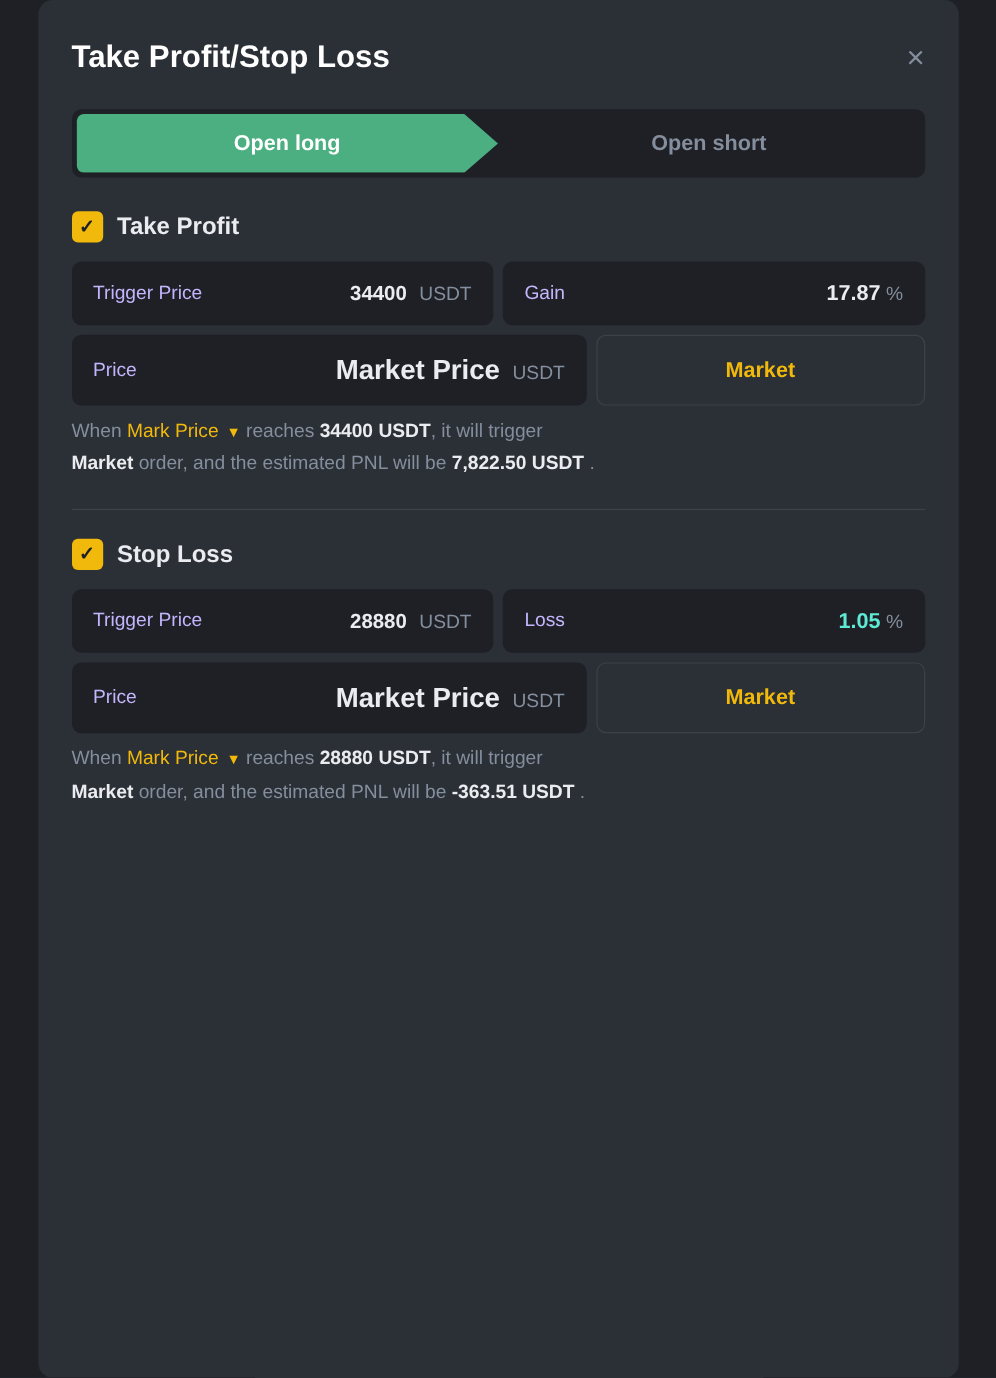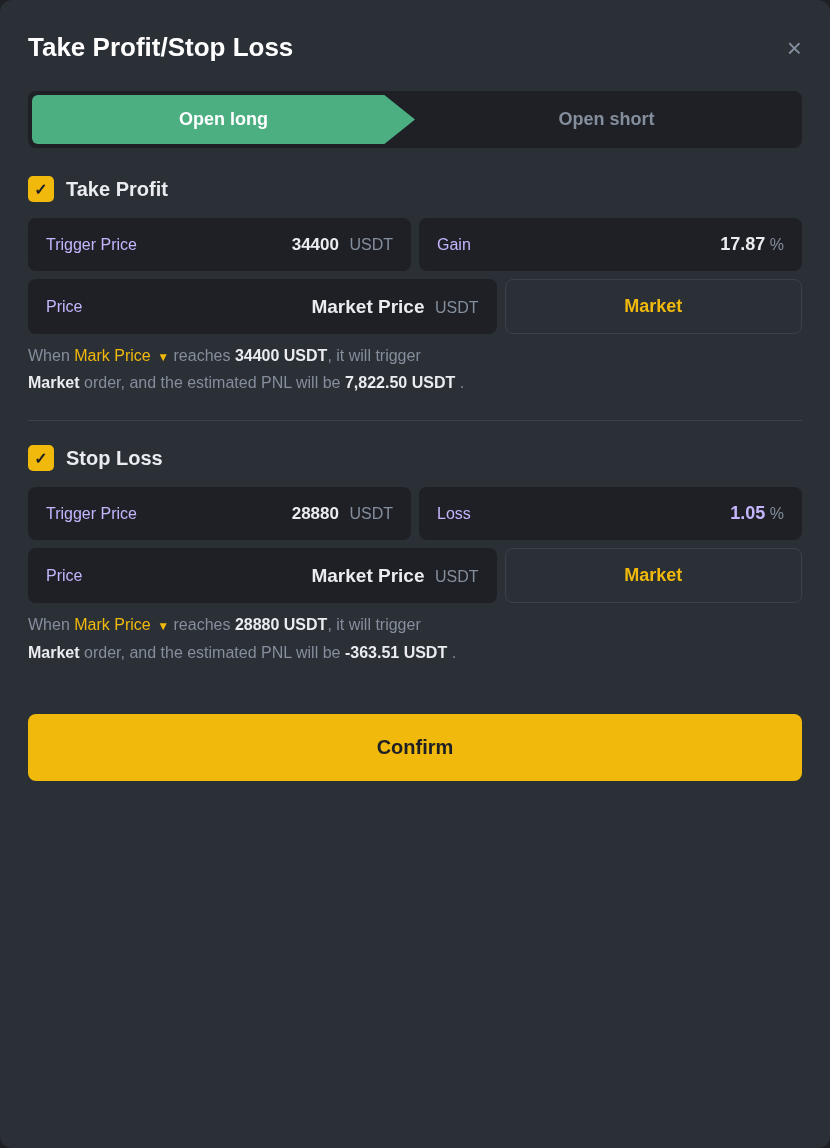--- a/index.html
+++ b/index.html
@@ -7,21 +7,21 @@
       background: #1e2026;
       display: flex;
       justify-content: center;
       align-items: flex-start;
       min-height: 100vh;
       font-family: -apple-system, BlinkMacSystemFont, 'Segoe UI', sans-serif;
     }
     .modal {
       background: #2b2f36;
       border-radius: 12px;
-      width: 830px;
+      width: 767px;
       min-height: 1148px;
       padding: 32px 28px 28px 28px;
       position: relative;
     }
     .modal-header {
       display: flex;
       justify-content: space-between;
       align-items: center;
       margin-bottom: 28px;
     }
@@ -112,21 +112,21 @@
     .field-label {
       font-size: 16px;
       color: #c4b5fd;
     }
     .field-value {
       font-size: 17px;
       font-weight: 600;
       color: #eaecef;
     }
     .field-value-bold {
-      font-size: 19px;
+      font-size: 23px;
       font-weight: 700;
       color: #eaecef;
     }
     .field-unit {
       font-size: 16px;
       color: #848e9c;
       margin-left: 6px;
     }
     .field-percent {
       font-size: 16px;
@@ -184,21 +184,21 @@
       height: 1px;
       background: #3d4149;
       margin: 24px 0;
     }
     .gain-value {
       color: #eaecef;
       font-weight: 700;
       font-size: 18px;
     }
     .loss-value {
-      color: #c4b5fd;
+      color: #5eead4;
       font-weight: 700;
       font-size: 18px;
     }
   </style>
 </head>
 <body>
 
 <div class="modal">
   
   <div class="modal-header">
@@ -310,14 +310,13 @@
       </span>
       <span> reaches <span class="desc-highlight">28880 USDT</span>, it will trigger</span><br>
       <span class="desc-bold">Market</span>
       <span> order, and the estimated PNL will be </span>
       <span class="desc-highlight">-363.51 USDT</span>
       <span>.</span>
     </div>
   </div>
 
   
-  <button class="confirm-btn">Confirm</button>
 </div>
 
 </body></html>

